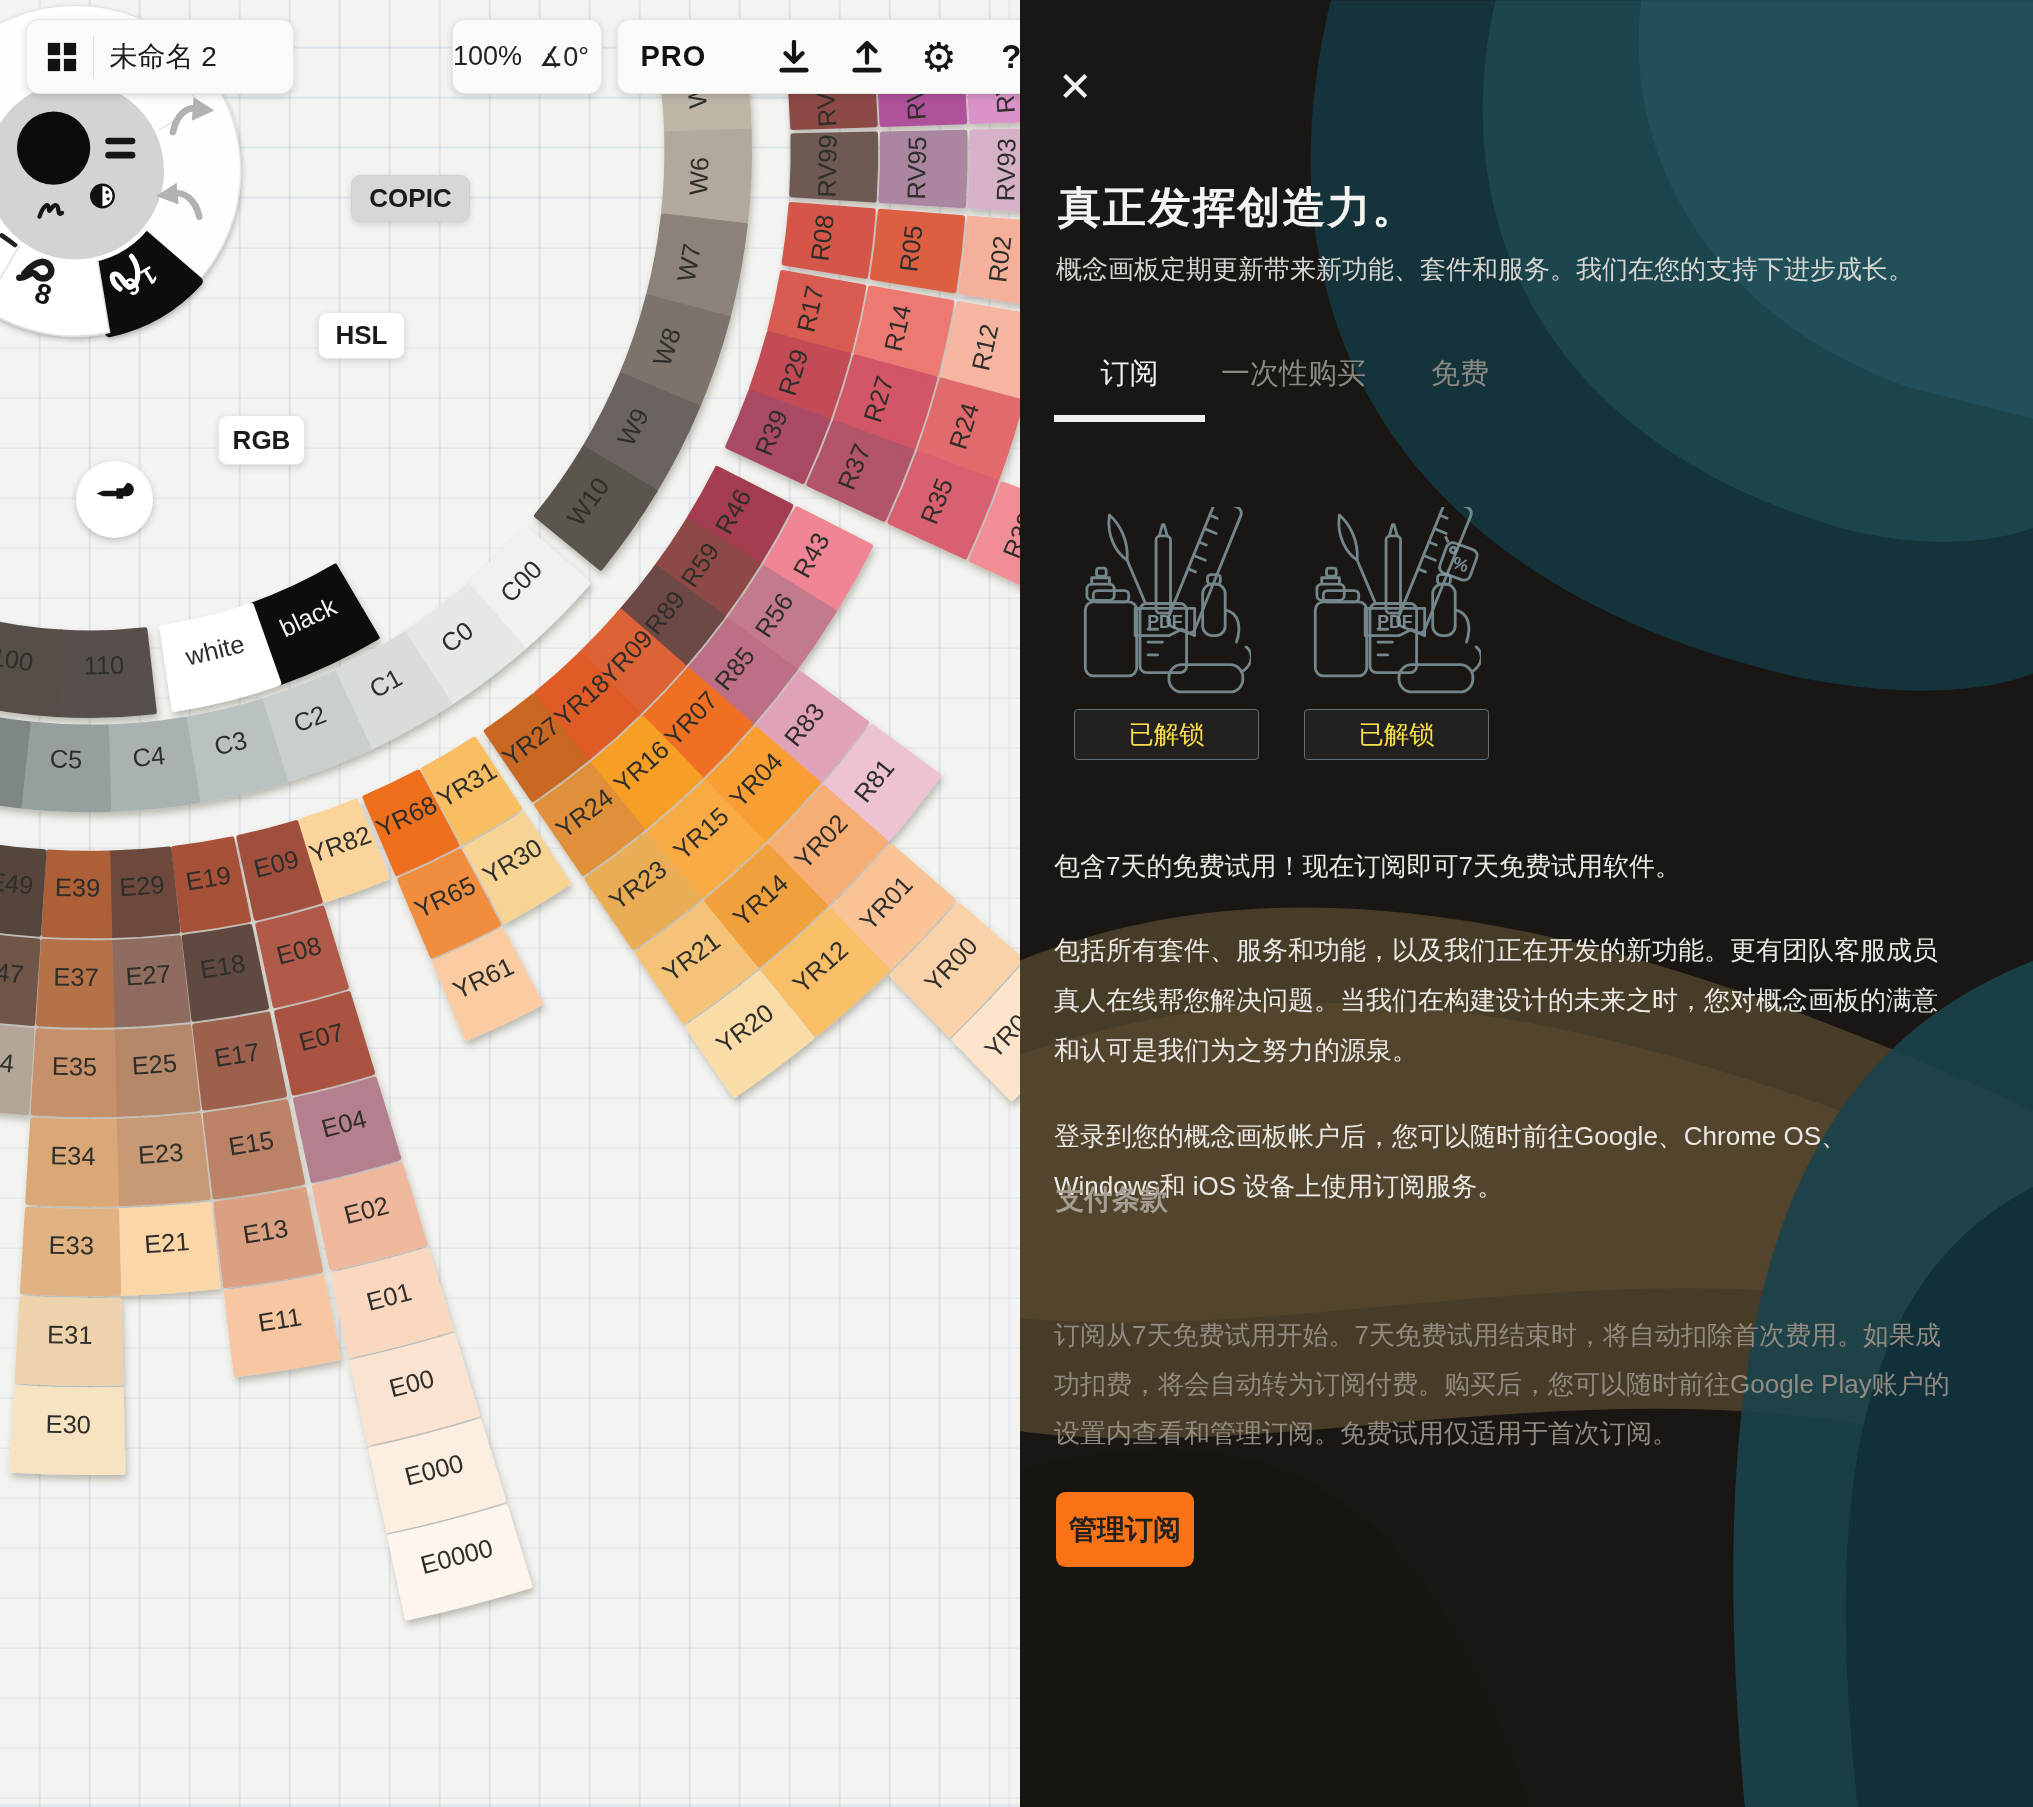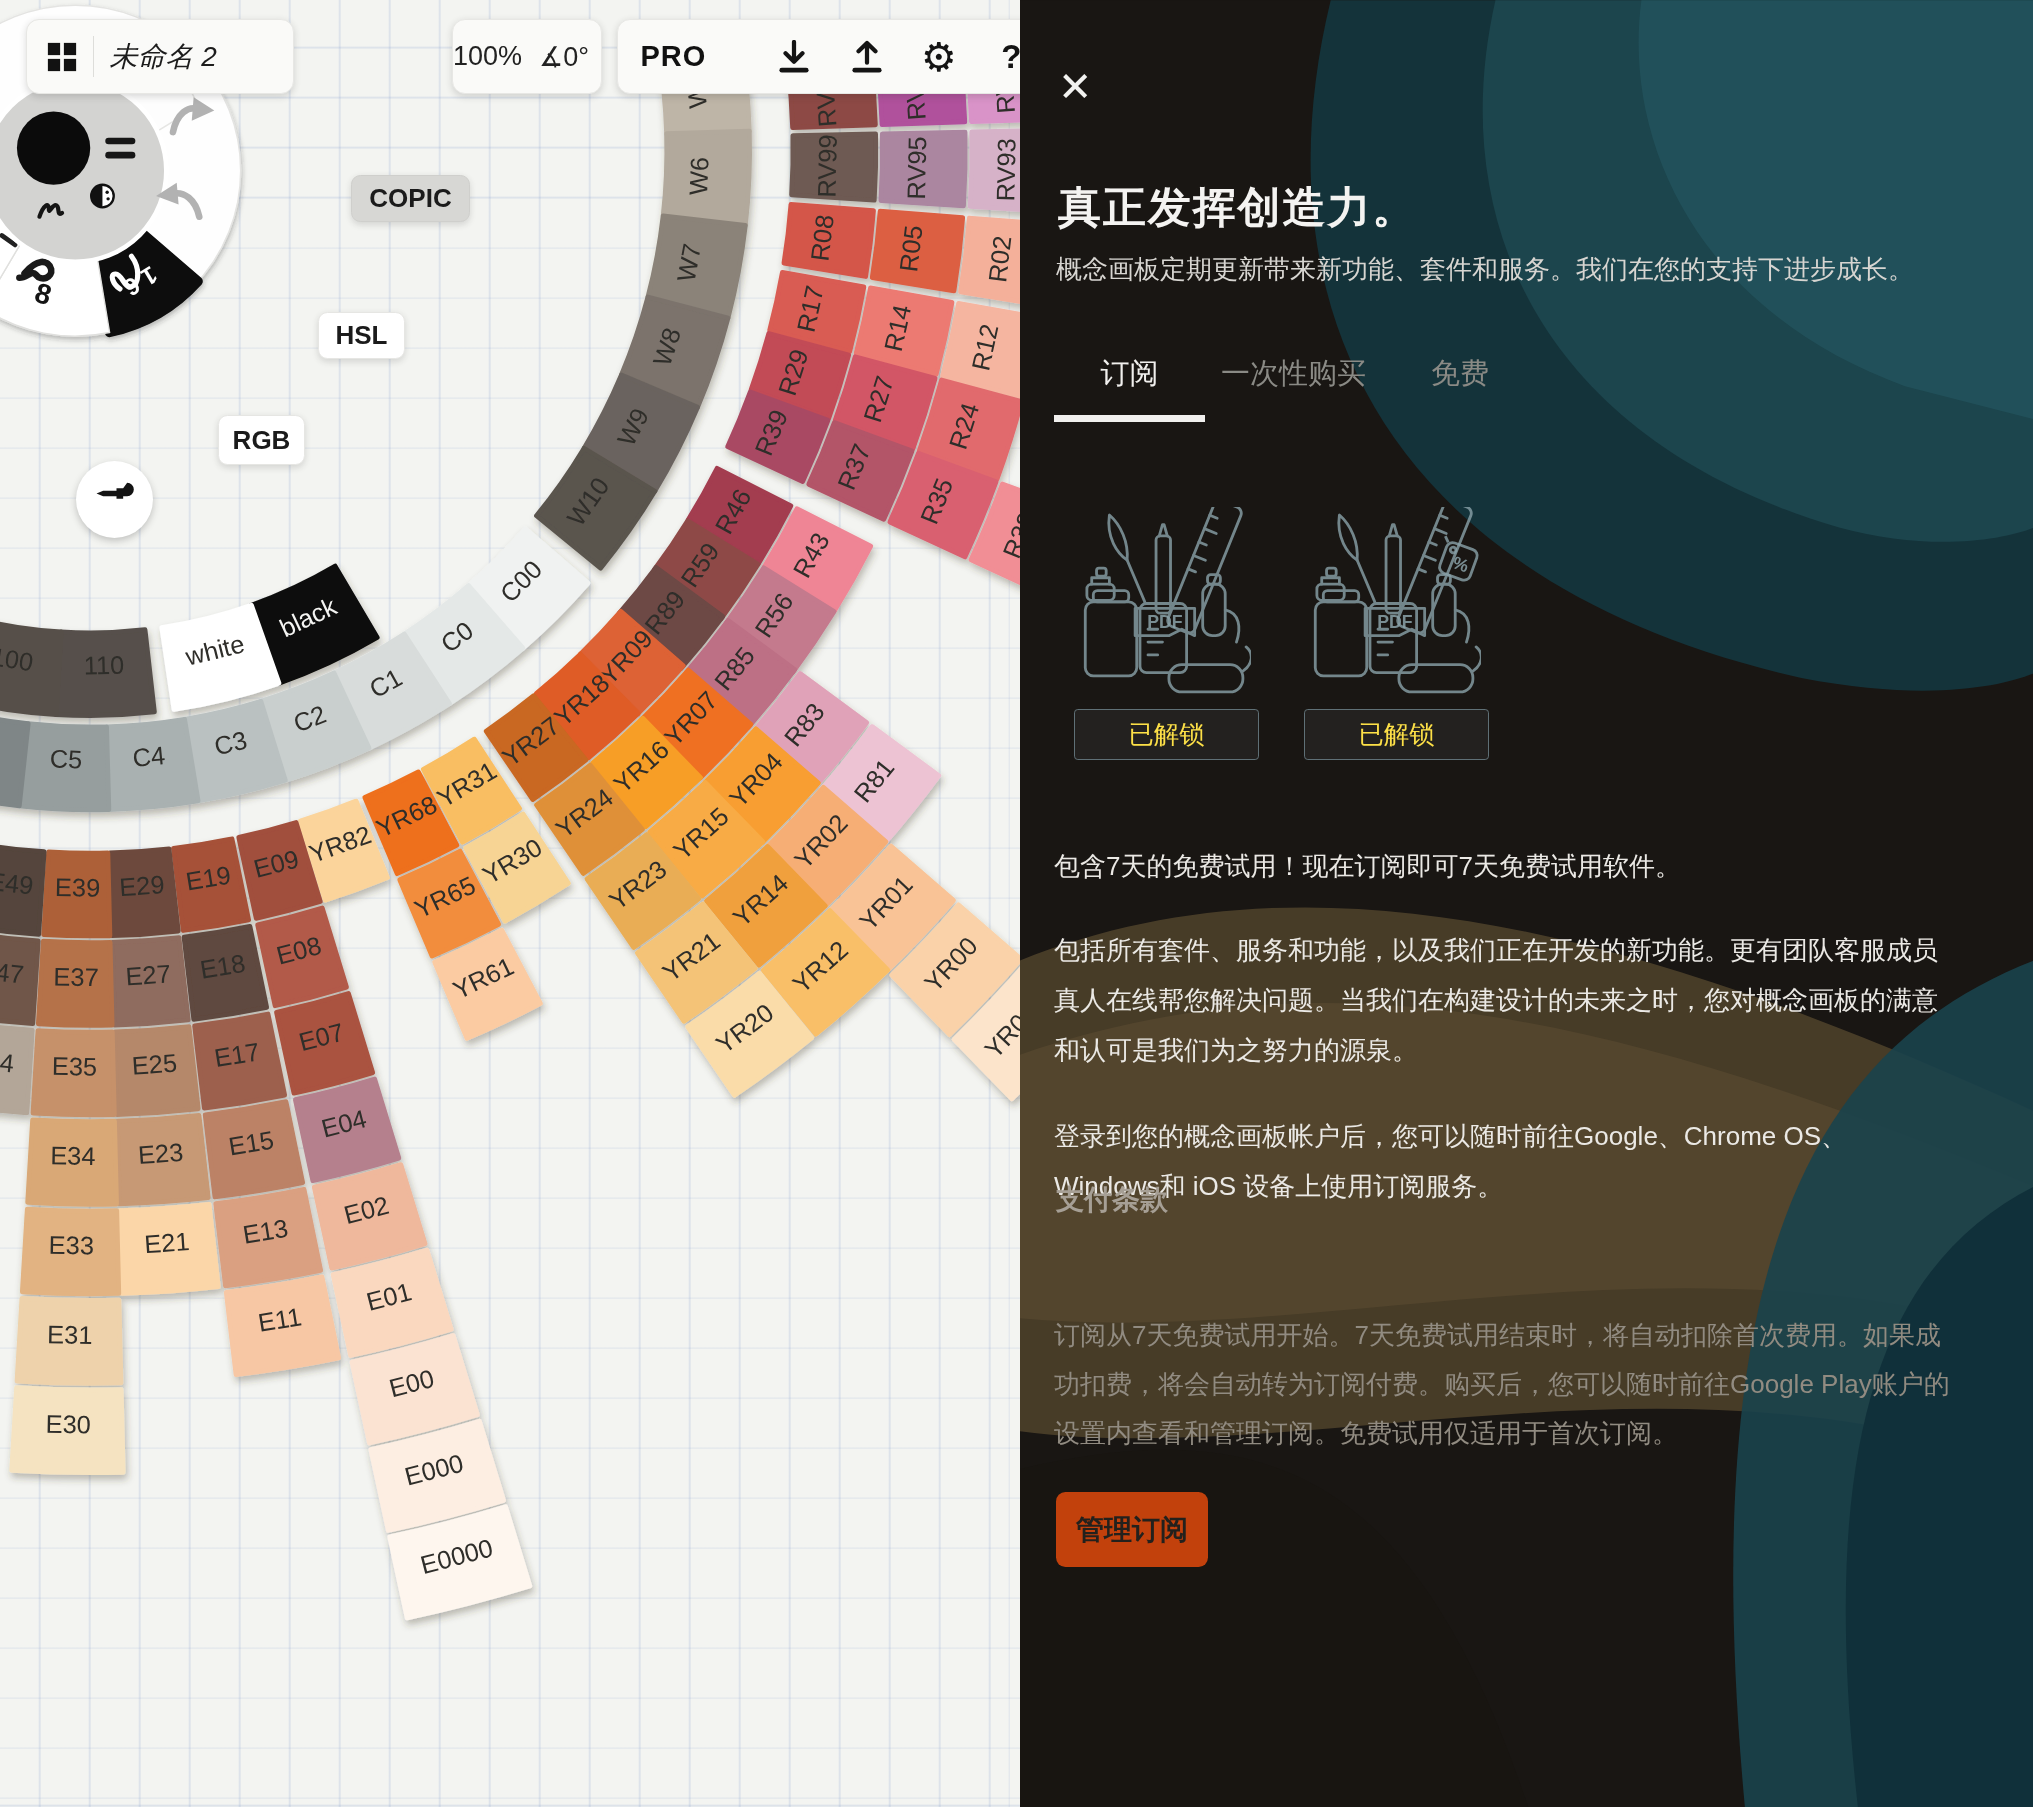--- a/index.html
+++ b/index.html
@@ -11,21 +11,21 @@
     background-color:#f3f4f1;
     background-image:
       repeating-linear-gradient(0deg, rgba(115,145,200,0.17) 0px, rgba(115,145,200,0.17) 1.5px, transparent 1.5px, transparent 50px),
       repeating-linear-gradient(90deg, rgba(115,145,200,0.17) 0px, rgba(115,145,200,0.17) 1.5px, transparent 1.5px, transparent 50px);
     background-position:-11.3px -9.4px;}
   #wheel-svg{position:absolute;left:0;top:0;}
   #hub-svg{position:absolute;left:0;top:0;}
 
   .card{position:absolute;background:#fafaf8;border:0.9px solid #e7e7e4;border-radius:13px;
     box-shadow:0 2.8px 7.5px rgba(40,40,40,0.16);display:flex;align-items:center;z-index:5;}
-  .card-title{left:26px;top:19px;width:228px;height:73px;padding:0 19px;gap:15px;font-style:italic;}
+  .card-title{left:26px;top:19px;width:228px;height:73px;padding:0 19px;gap:15px;}
   .card-zoom{left:452px;top:19px;width:148px;height:73px;justify-content:flex-start;gap:17px;}
   .card-pro{left:617px;top:19px;width:407px;height:73px;padding:0 22.6px;gap:0;}
   .card-title .vsep{width:1.4px;height:41px;background:#ddddda;}
   .doc-title{font-size:28px;color:#1c1c1c;white-space:nowrap;}
   .zoom-txt,.rot-txt{font-size:27px;color:#222;}
   .pro-label{font-size:29px;font-weight:bold;color:#111;letter-spacing:0.9px;margin-right:52px;}
   .tb-icon{width:73px;height:56px;display:flex;align-items:center;justify-content:center;color:#141414;}
   .gear-glyph{font-size:40px;line-height:1;}
   .help-glyph{font-size:33px;font-weight:bold;}
 
@@ -54,21 +54,21 @@
   .tab.t3{margin-left:65px;}
   .products{left:54px;top:507px;display:flex;gap:45px;z-index:3;}
   .product{width:185px;display:flex;flex-direction:column;align-items:center;}
   .illo{width:185px;height:193px;}
   .unlocked{margin-top:9.4px;width:185px;height:51px;border:1.9px solid #5f7076;border-radius:3.8px;
     background:rgba(170,190,195,0.07);color:#fde047;font-size:25.4px;cursor:pointer;}
   .para{margin:0;left:34px;width:896px;font-size:26px;line-height:50px;color:#ebe9e5;z-index:3;}
   .p1{top:841px;} .p2{top:927px;font-family:Liberation Mono, monospace;} .p3{top:1111px;}
   .terms-h{left:36px;top:1181px;margin:0;font-size:28px;font-weight:600;color:#a69f95;z-index:3;}
   .terms{margin:0;left:34px;top:1311px;width:900px;font-size:26px;line-height:49px;color:#918b81;z-index:3;}
-  .manage{left:36px;top:1492px;width:152px;height:75px;background:#c2410c;border:none;border-radius:9.4px;
+  .manage{left:36px;top:1492px;width:138px;height:75px;background:#f97316;border:none;border-radius:9.4px;
     font-size:28px;font-weight:bold;color:#23211d;cursor:pointer;z-index:3;font-family:inherit;}
 
   svg text{font-family:"Liberation Sans","DejaVu Sans",sans-serif;}
 </style>
 </head>
 <body>
 
 <div id="app">
 
   <div class="canvas">

